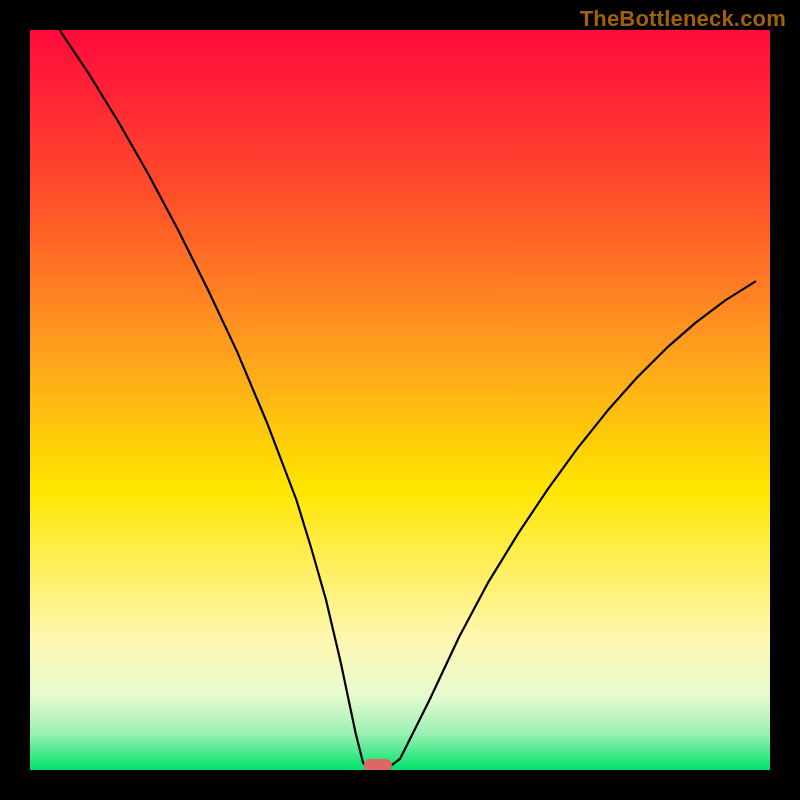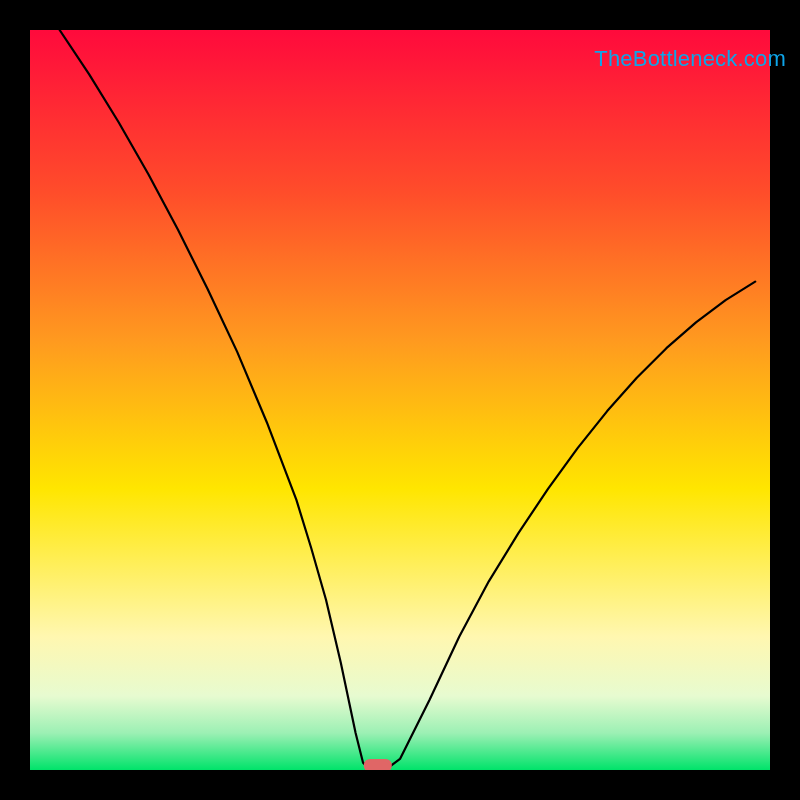--- a/index.html
+++ b/index.html
@@ -14,26 +14,25 @@
   .frame {
     width: 800px;
     height: 800px;
     background: #000;
     position: relative;
   }
   .watermark {
     position: absolute;
     top: 6px;
     right: 14px;
-    color: #0ea5e9;
+    color: #a16207;
     font-size: 22px;
-    font-weight: 400;
+    font-weight: 700;
     letter-spacing: 0.2px;
     z-index: 20;
-    margin-top: 40px;
   }
   .plot {
     position: absolute;
     left: 30px;
     top: 30px;
     width: 740px;
     height: 740px;
     background: #000;
   }
   svg { display: block; }

